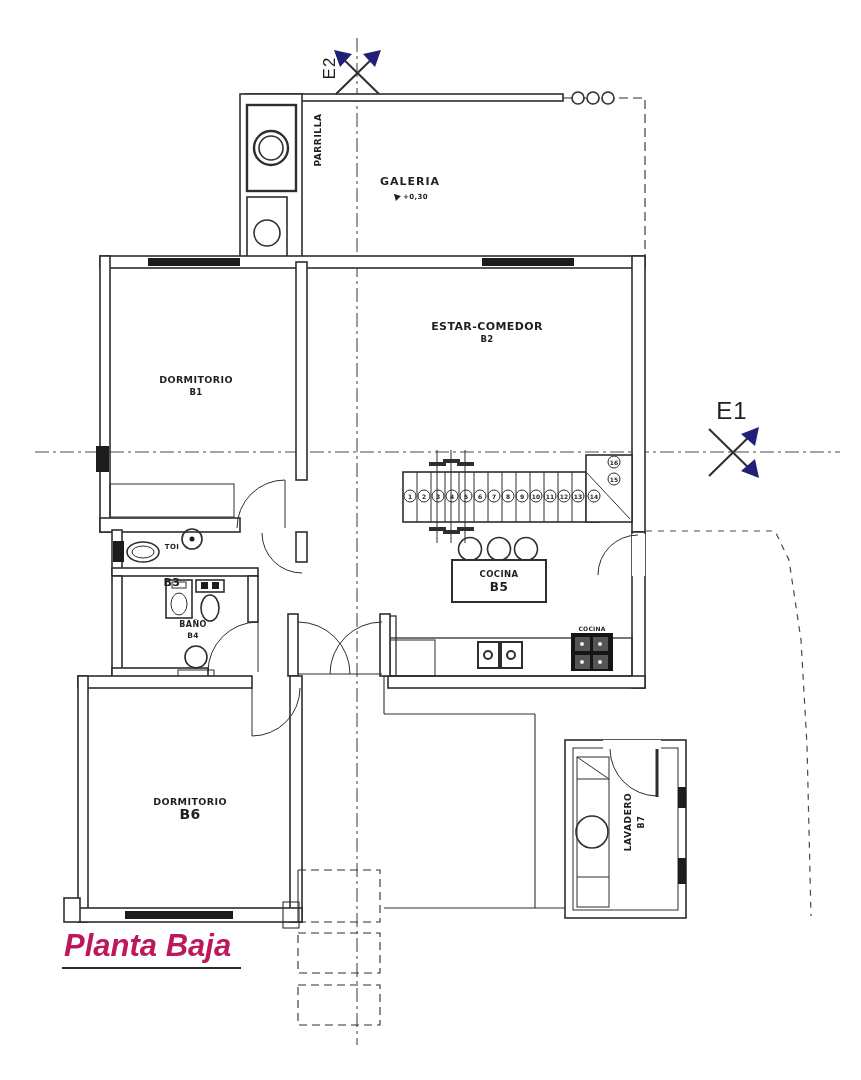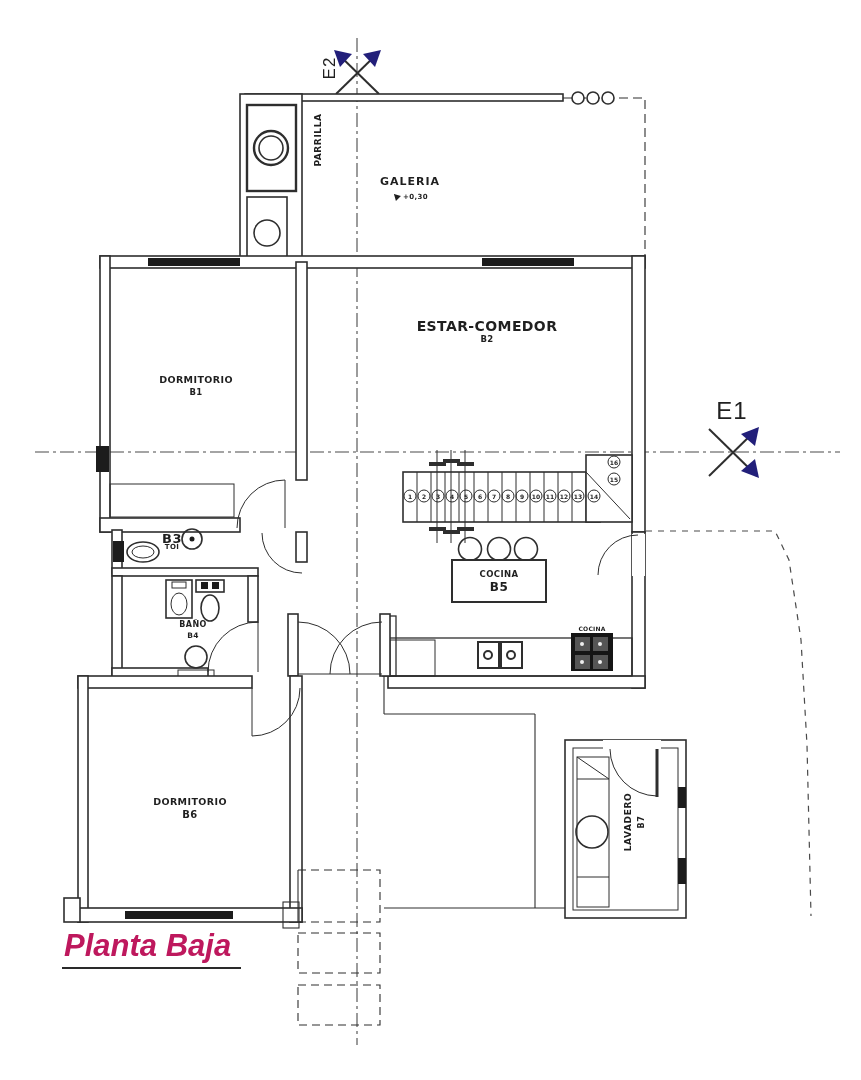--- a/index.html
+++ b/index.html
@@ -244,39 +244,39 @@
 <div class="vlbl" style="left:318px;top:140px;font-size:9px;">PARRILLA</div>
 
 <div class="lbl" style="left:410px;top:181px;font-size:11px;letter-spacing:1px;">GALERIA</div>
 <div class="lbl lvl" style="left:411px;top:197px;font-size:7px;">
   <svg width="7" height="7">
         <polygon points="0,0 7,2 2,7" fill="#1f1f1f"></polygon>
       </svg>
   <span>+0,30</span>
 </div>
 
-<div class="lbl" style="left:487px;top:326px;font-size:14px;">ESTAR-COMEDOR</div>
+<div class="lbl" style="left:487px;top:326px;font-size:11px;">ESTAR-COMEDOR</div>
 <div class="lbl" style="left:487px;top:339px;font-size:8.5px;">B2</div>
 
 <div class="lbl" style="left:196px;top:379px;font-size:9.5px;">DORMITORIO</div>
 <div class="lbl" style="left:196px;top:392px;font-size:8.5px;">B1</div>
 
 <div class="lbl" style="left:172px;top:547px;font-size:7px;">TOI</div>
-<div class="lbl" style="left:172px;top:538px;font-size:13px;">B3</div>
+<div class="lbl" style="left:172px;top:582px;font-size:11px;">B3</div>
 
 <div class="lbl" style="left:193px;top:624px;font-size:8px;">BAÑO</div>
 <div class="lbl" style="left:193px;top:635px;font-size:7.5px;">B4</div>
 
 <div class="lbl" style="left:499px;top:574px;font-size:8.5px;">COCINA</div>
 <div class="lbl" style="left:499px;top:587px;font-size:12px;">B5</div>
 
 <div class="lbl" style="left:592px;top:628px;font-size:6px;letter-spacing:.2px;">COCINA</div>
 
 <div class="lbl" style="left:190px;top:801px;font-size:9.5px;">DORMITORIO</div>
-<div class="lbl" style="left:190px;top:814px;font-size:10px;">B6</div>
+<div class="lbl" style="left:190px;top:814px;font-size:14px;">B6</div>
 
 <div class="vlbl" style="left:628px;top:822px;font-size:9px;">LAVADERO</div>
 <div class="vlbl" style="left:641px;top:822px;font-size:8px;">B7</div>
 
 <span class="snum" style="left:410px;top:496px">1</span>
 <span class="snum" style="left:424px;top:496px">2</span>
 <span class="snum" style="left:438px;top:496px">3</span>
 <span class="snum" style="left:452px;top:496px">4</span>
 <span class="snum" style="left:466px;top:496px">5</span>
 <span class="snum" style="left:480px;top:496px">6</span>

